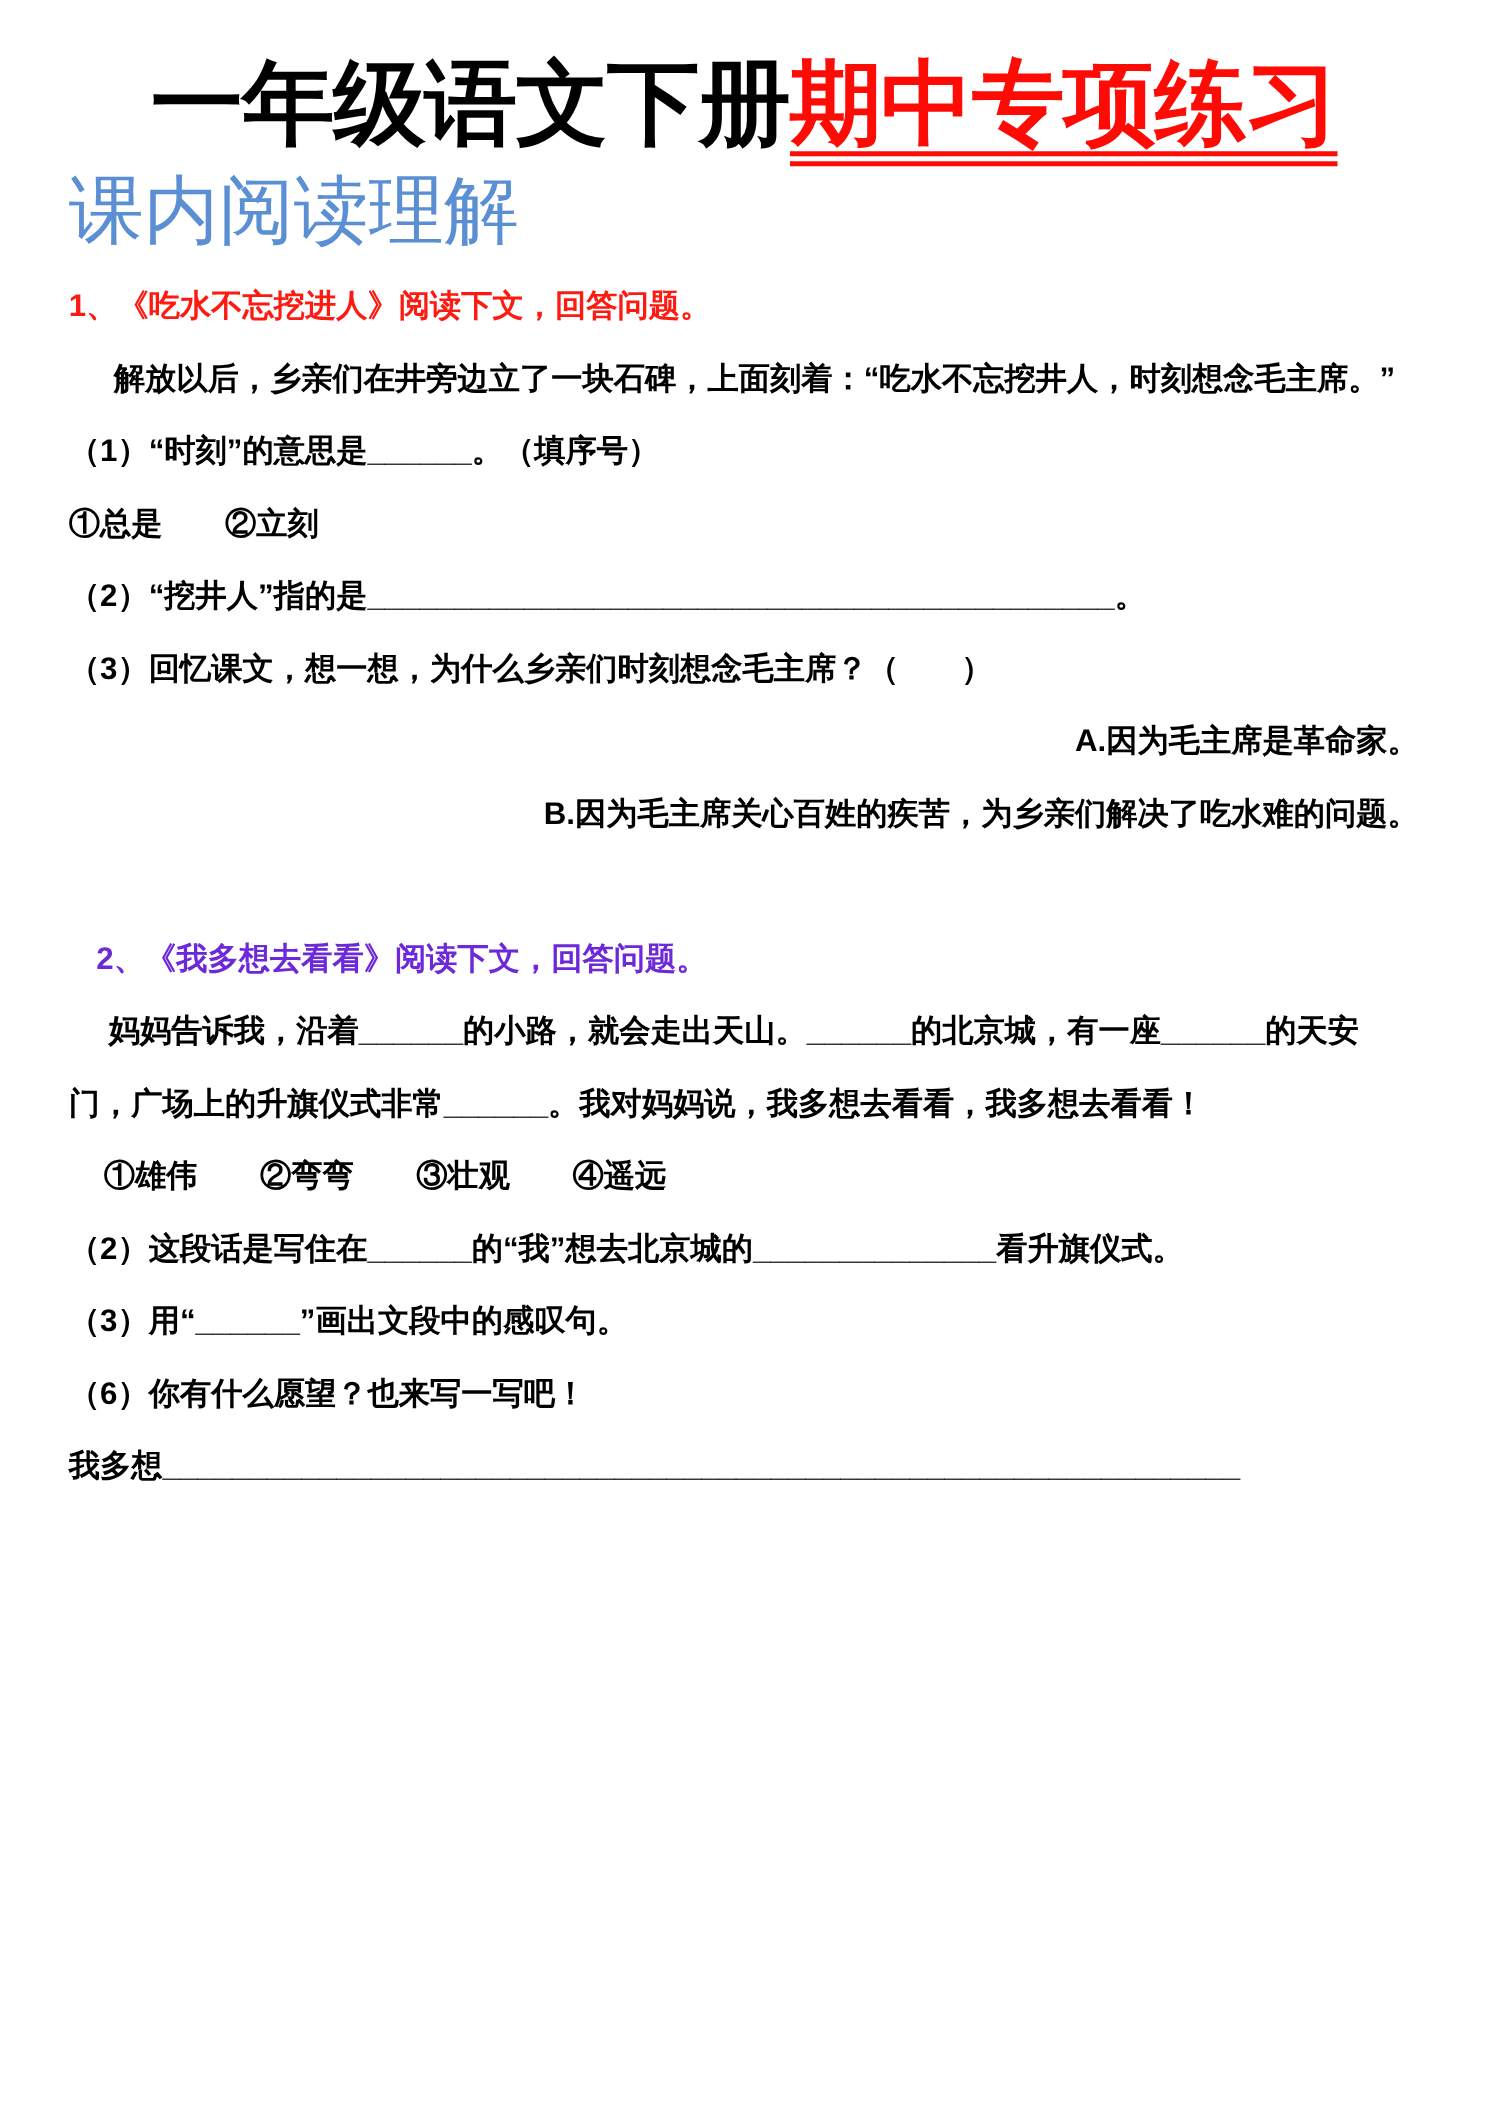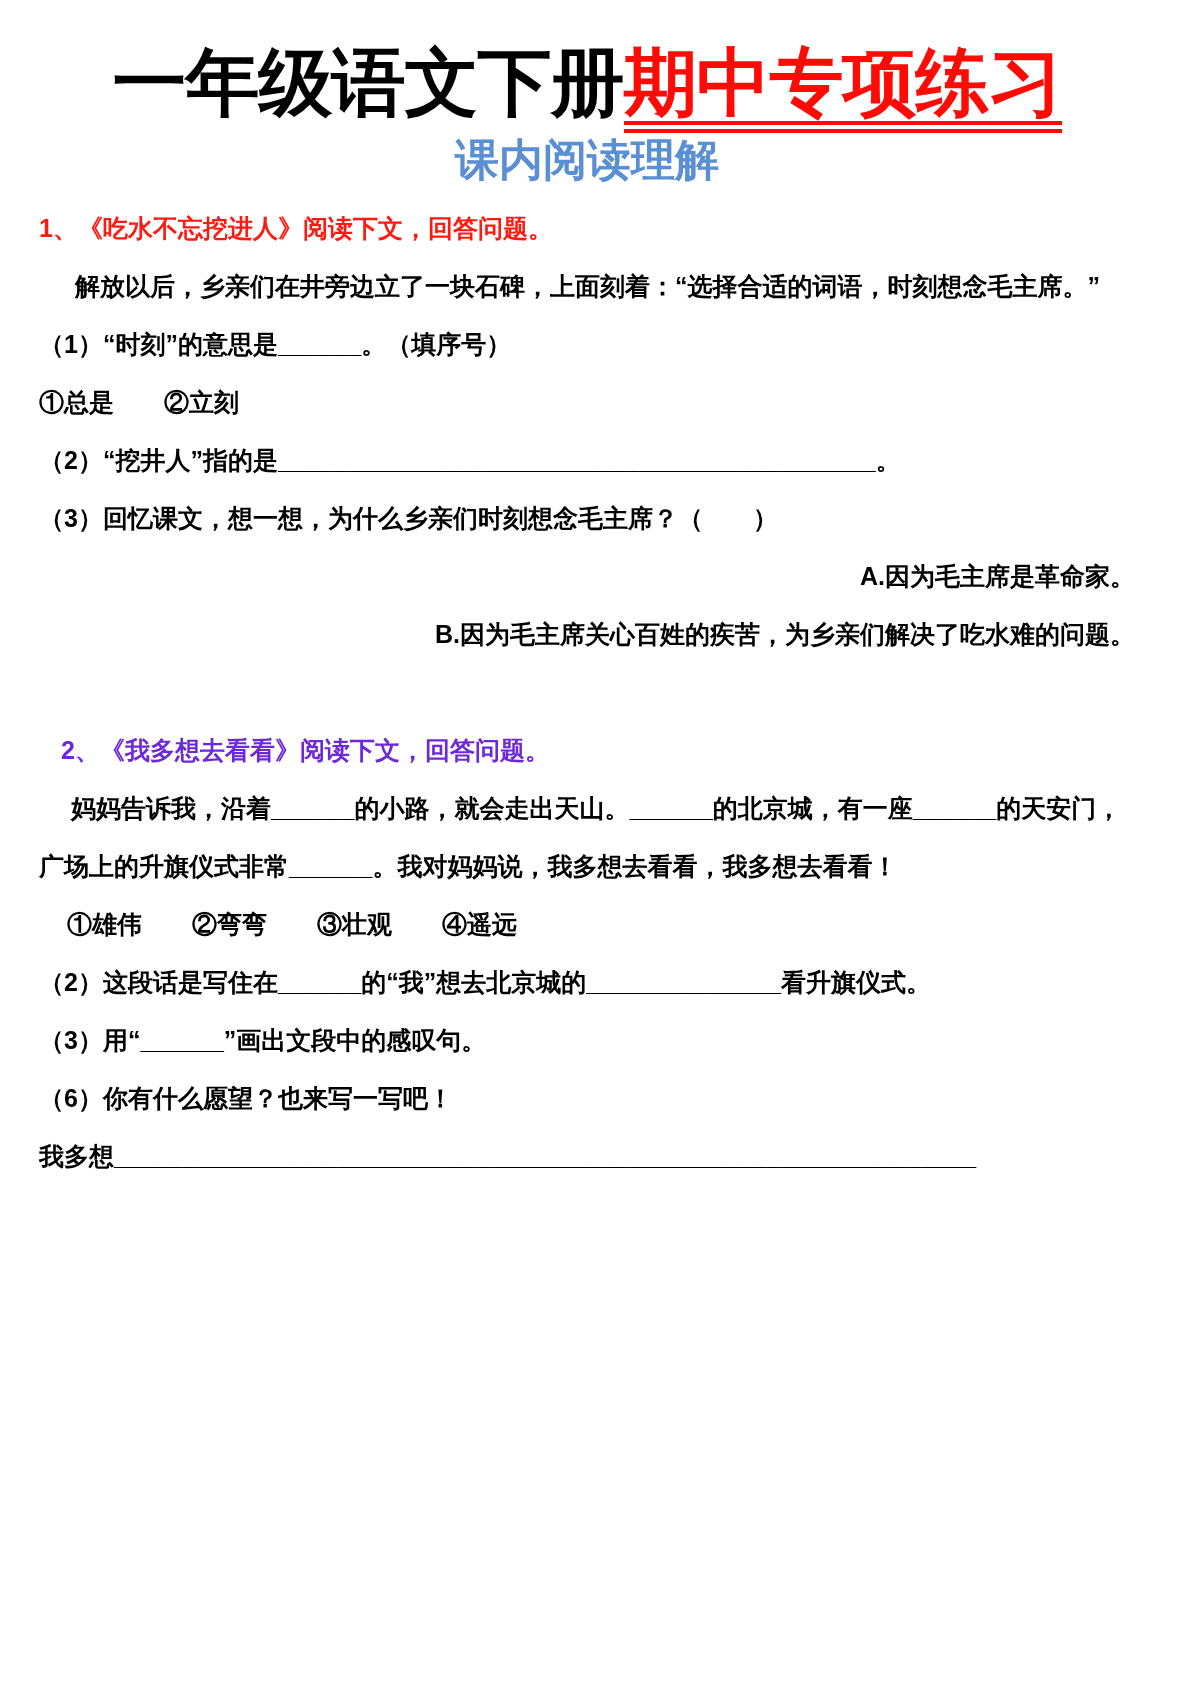--- a/index.html
+++ b/index.html
@@ -8,42 +8,41 @@
     width: 1191px;
     height: 1684px;
     background: #ffffff;
     color: #000000;
     font-family: "Liberation Sans", sans-serif;
     overflow: hidden;
   }
   .page {
     width: 1191px;
     height: 1684px;
-    padding: 40px 56px 0 39px;
+    padding: 40px 56px 0 55px;
   }
   
   .title-line1 {
     text-align: center;
     font-size: 74px;
     font-weight: 900;
     line-height: 1.15;
     white-space: nowrap;
     letter-spacing: -1px;
   }
   .title-black { color: #000000; }
   .title-red {
     display: inline-block;
     line-height: 1.0;
     border-bottom: 12px double currentColor;
     padding-bottom: 1px;
   }
   .title-sub {
-    text-align: center;
-    font-size: 44px;
-    font-weight: 700;
+    font-size: 60px;
+    font-weight: 400;
     margin-top: 4px;
     line-height: 1.05;
   }
   
   .doc-body {
     margin-top: 16px;
     font-size: 25px;
     font-weight: 600;
     line-height: 58px;
     word-break: break-all;
@@ -65,21 +64,21 @@
 
   <div class="title-line1">
     <span class="title-black">一年级语文下册</span><span class="title-red" style="color:#fe0b06;">期中专项练习</span>
   </div>
   <div class="title-sub" style="color:#5b8fd4;">课内阅读理解</div>
 
   <div class="doc-body">
 
     <div class="line sec-heading" style="color:#fd1a11;">1、《吃水不忘挖进人》阅读下文，回答问题。</div>
 
-    <div class="line passage1">解放以后，乡亲们在井旁边立了一块石碑，上面刻着：“选择合适的词语，时刻想念毛主席。”</div>
+    <div class="line passage1">解放以后，乡亲们在井旁边立了一块石碑，上面刻着：“吃水不忘挖井人，时刻想念毛主席。”</div>
 
     <div class="line">（1）“时刻”的意思是______。（填序号）</div>
 
     <div class="line">①总是　　②立刻</div>
 
     <div class="line">（2）“挖井人”指的是___________________________________________。</div>
 
     <div class="line">（3）回忆课文，想一想，为什么乡亲们时刻想念毛主席？（　　）</div>
 
     <div class="line optline-ab">A.因为毛主席是革命家。</div>

